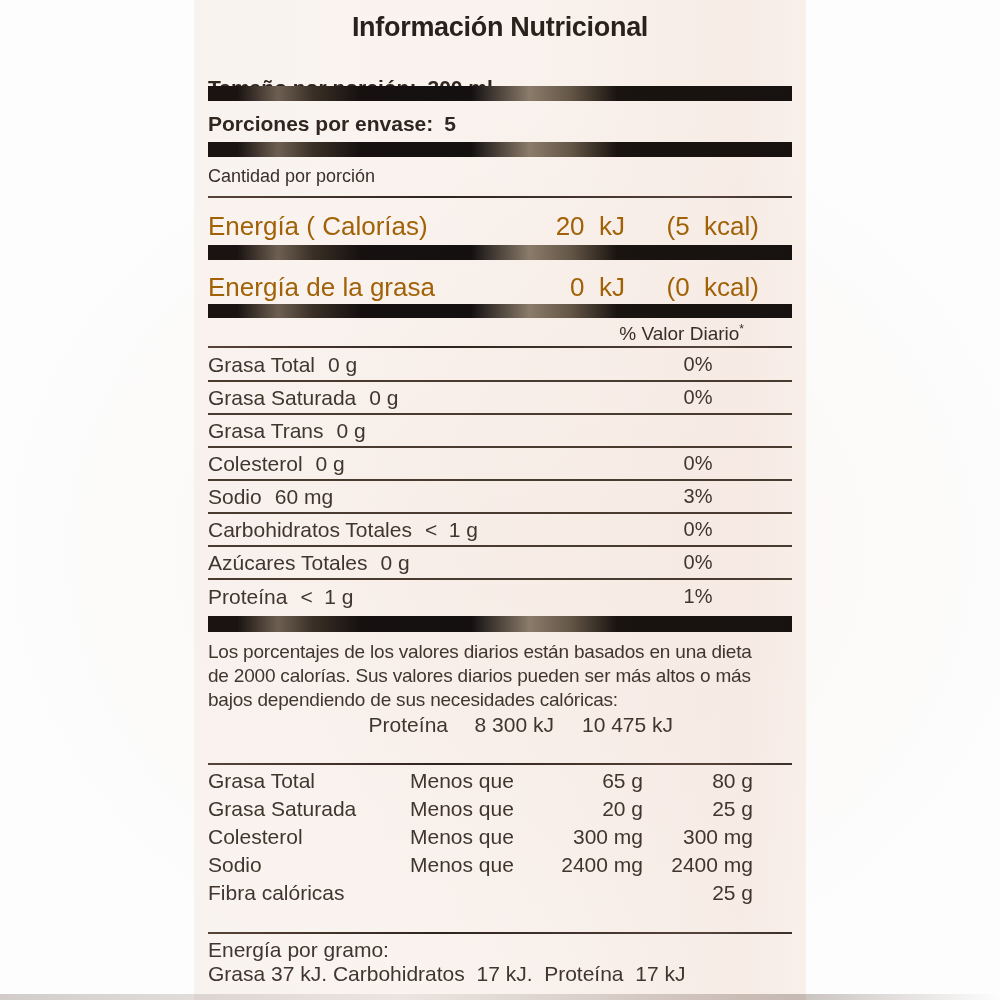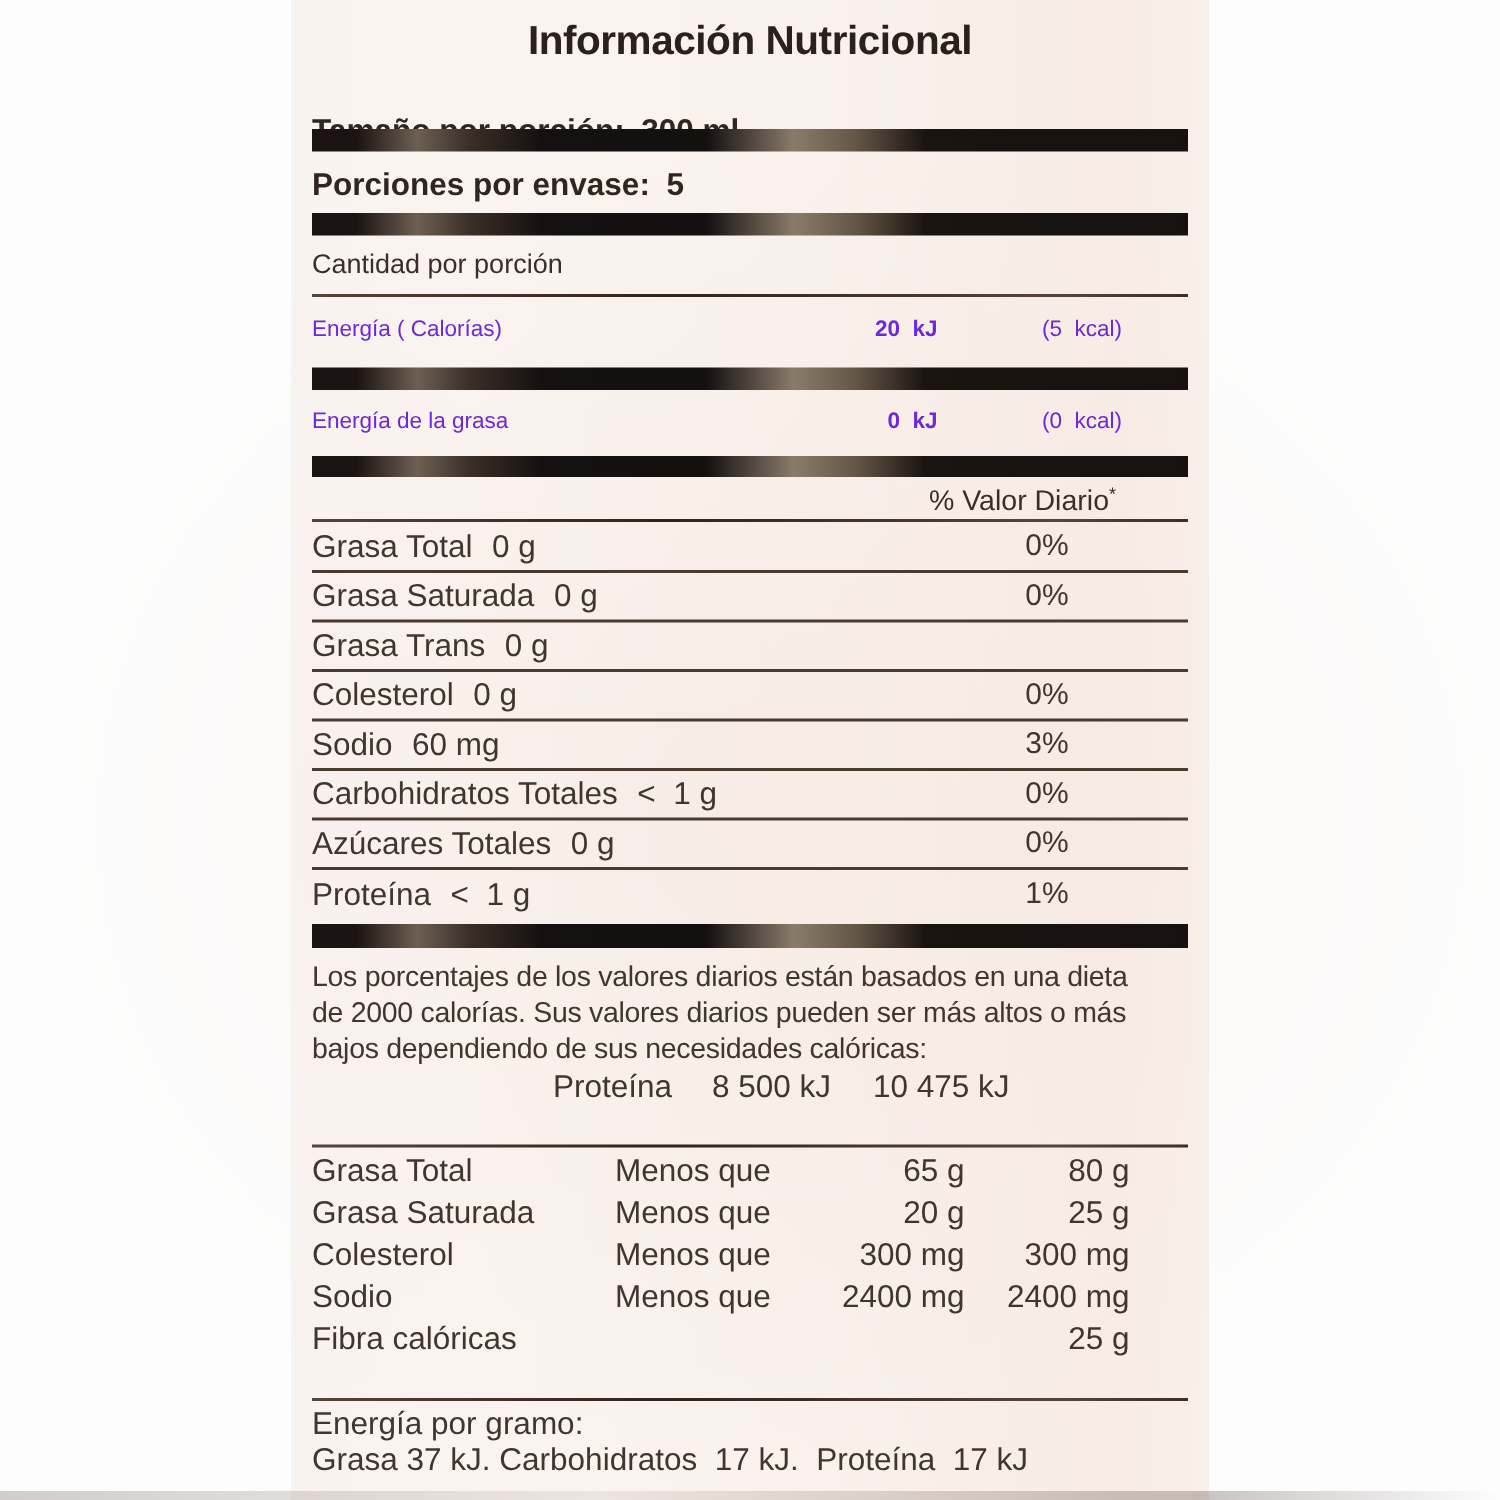--- a/index.html
+++ b/index.html
@@ -35,25 +35,25 @@
       #1a1410 70%, #171110 100%);
   }
   .b1{top:86px;}.b2{top:142px;}.b3{top:245px;}.b4{top:304px;height:14px;}.b5{top:616px;height:16px;}
 
   .hline{position:absolute;left:0;width:100%;height:2px;
     background:linear-gradient(90deg,#55443a,#2f241d 40%,#55443a 85%,#3c2f27);}
   .l1{top:196px;}.l2{top:346px;}.l3{top:763px;}.l4{top:932px;}
 
   .amount-header{top:166px;font-size:18px;color:#3a2f28;}
 
-  .erow{height:30px;font-size:15px;color:#6d28d9;}
+  .erow{height:30px;font-size:26px;color:#a16207;}
   .e1{top:211px;}
   .e2{top:272px;}
-  .erow .ekj{position:absolute;right:167px;white-space:pre;font-weight:bold;}
-  .erow .ekcal{position:absolute;right:44px;white-space:pre;}
+  .erow .ekj{position:absolute;right:167px;white-space:pre;}
+  .erow .ekcal{position:absolute;right:33px;white-space:pre;}
 
   .dv-header{top:322px;font-size:19px;color:#3a2f28;text-align:right;padding-right:48px;box-sizing:border-box;}
   .dv-header sup{font-size:12px;}
 
   .nrows{position:absolute;left:0;top:349px;width:100%;}
   .nrow{position:relative;height:33px;box-sizing:border-box;display:flex;align-items:center;
     border-bottom:2px solid #4a3b30;font-size:21px;color:#41362e;}
   .nrow:last-child{border-bottom:none;}
   .nrow .na{margin-left:13px;white-space:pre;}
   .nrow .ndv{position:absolute;right:64px;width:60px;text-align:center;font-size:20px;}
@@ -173,21 +173,21 @@
 
   <div class="abs footnote">
     <div>Los porcentajes de los valores diarios están basados en una dieta</div>
     <div>de 2000 calorías. Sus valores diarios pueden ser más altos o más</div>
     <div>bajos dependiendo de sus necesidades calóricas:</div>
   </div>
 
   <div class="ref-table">
     <div class="rrow">
       <span class="ra">Proteína</span>
-      <span class="rb">8 500 kJ</span>
+      <span class="rb">8 300 kJ</span>
       <span class="rc">10 475 kJ</span>
     </div>
   </div>
 
   <div class="hline l3"></div>
 
   <div class="limits">
     <div class="lrow">
       <span class="ll">Grasa Total</span>
       <span class="lc">Menos que</span>

